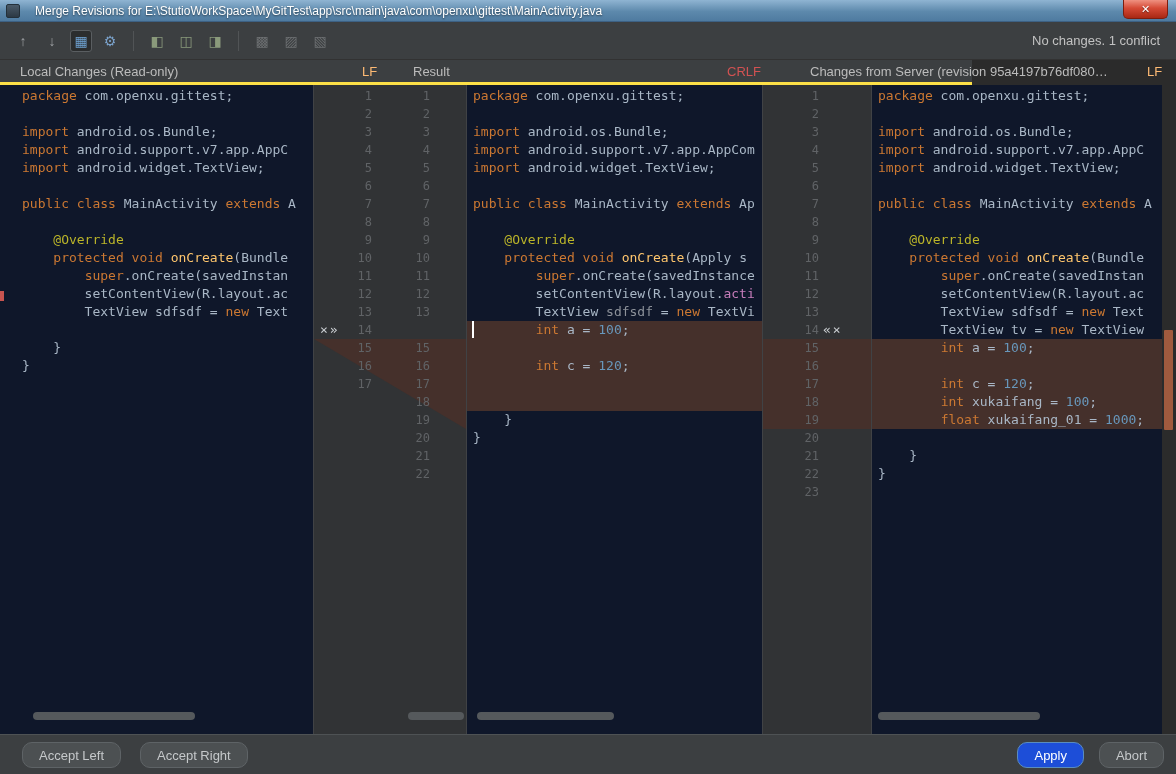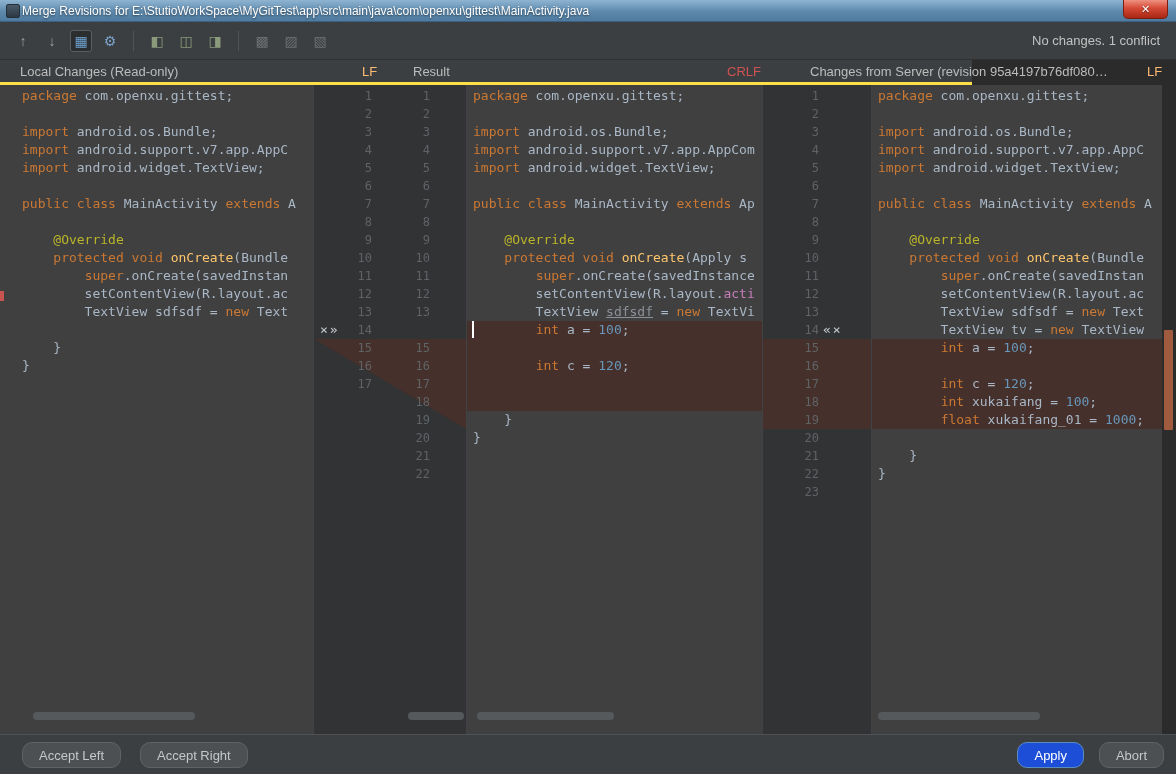--- a/index.html
+++ b/index.html
@@ -2,21 +2,21 @@
 <html><head>
 <meta charset="utf-8">
 <style>
   *{margin:0;padding:0;box-sizing:border-box}
   html,body{width:1176px;height:774px;overflow:hidden}
   body{background:#2b2b2b;font-family:"Liberation Sans",sans-serif;position:relative;color:#bbb}
 
   
   .titlebar{position:absolute;top:0;left:0;width:1176px;height:22px;
     background:linear-gradient(#8fb4d2,#5d89ac 55%,#4f7ba0);
-    border-bottom:1px solid #3d6184;display:flex;align-items:center;padding-left:6px;gap:2px}
+    border-bottom:1px solid #3d6184;display:flex;align-items:center;padding-left:6px;gap:15px}
   .win-icon{width:14px;height:14px;border-radius:2px;background:linear-gradient(#4a5a68,#2c3944);
     border:1px solid #23303a;flex:0 0 auto}
   .title{font-size:12px;color:#fff;text-shadow:0 1px 2px rgba(0,0,0,.55);white-space:nowrap}
   .close-btn{position:absolute;right:8px;top:0;width:45px;height:19px;
     background:linear-gradient(#ef9181,#d54a36 45%,#a92713);
     border:1px solid #7d1d0e;border-top:none;border-radius:0 0 5px 5px;
     display:flex;align-items:center;justify-content:center;color:#fff;font-size:11px;
     text-shadow:0 1px 1px rgba(0,0,0,.5);cursor:pointer}
 
   
@@ -30,34 +30,34 @@
   .tb-status{margin-left:auto;color:#c2c2c2;font-size:13px;padding-right:4px}
 
   
   .headers{position:absolute;top:60px;left:0;width:972px;height:25px;background:#3c3f41;
     border-bottom:3px solid #fde047;font-size:13px;color:#bcbcbc}
   .h-item{position:absolute;top:4px;white-space:nowrap}
   .eol-lf{color:#fdba74}
   .eol-crlf{color:#d25252}
 
   
-  .editor{position:absolute;top:85px;left:0;width:1176px;height:649px;background:#404040;
+  .editor{position:absolute;top:85px;left:0;width:1176px;height:649px;background:#0f172a;
     font-family:"DejaVu Sans Mono",monospace;font-size:13px}
   .code{position:absolute;top:0;bottom:0;overflow:hidden;padding-top:2px}
   .code-left{left:16px;width:297px}
   .code-middle{left:467px;width:295px}
   .code-right{left:872px;width:290px}
   .cl{height:18px;line-height:18px;white-space:pre;padding-left:6px}
   .cf{background:#45302b}
   .s-k{color:#cc7832}
   .s-p{color:#a9b7c6}
   .s-n{color:#6897bb}
   .s-a{color:#bbb529}
   .s-m{color:#ffc66d}
-  .s-g{color:#8c9199;text-decoration:underline}
+  .s-g{color:#8c9199;}
   .s-pk{color:#c77dbb}
 
   .gutter{position:absolute;top:0;bottom:0;background:#313335;padding-top:2px;
     border-left:1px solid #404245;border-right:1px solid #404245}
   .gutter1{left:313px;width:154px}
   .gutter2{left:762px;width:110px}
   .grow{height:18px;line-height:18px;display:flex;position:relative;z-index:1;padding-left:8px}
   .gnum{color:#606366;font-size:12px;text-align:right;white-space:pre}
   .g1a{width:50px}
   .g1b{width:58px}

